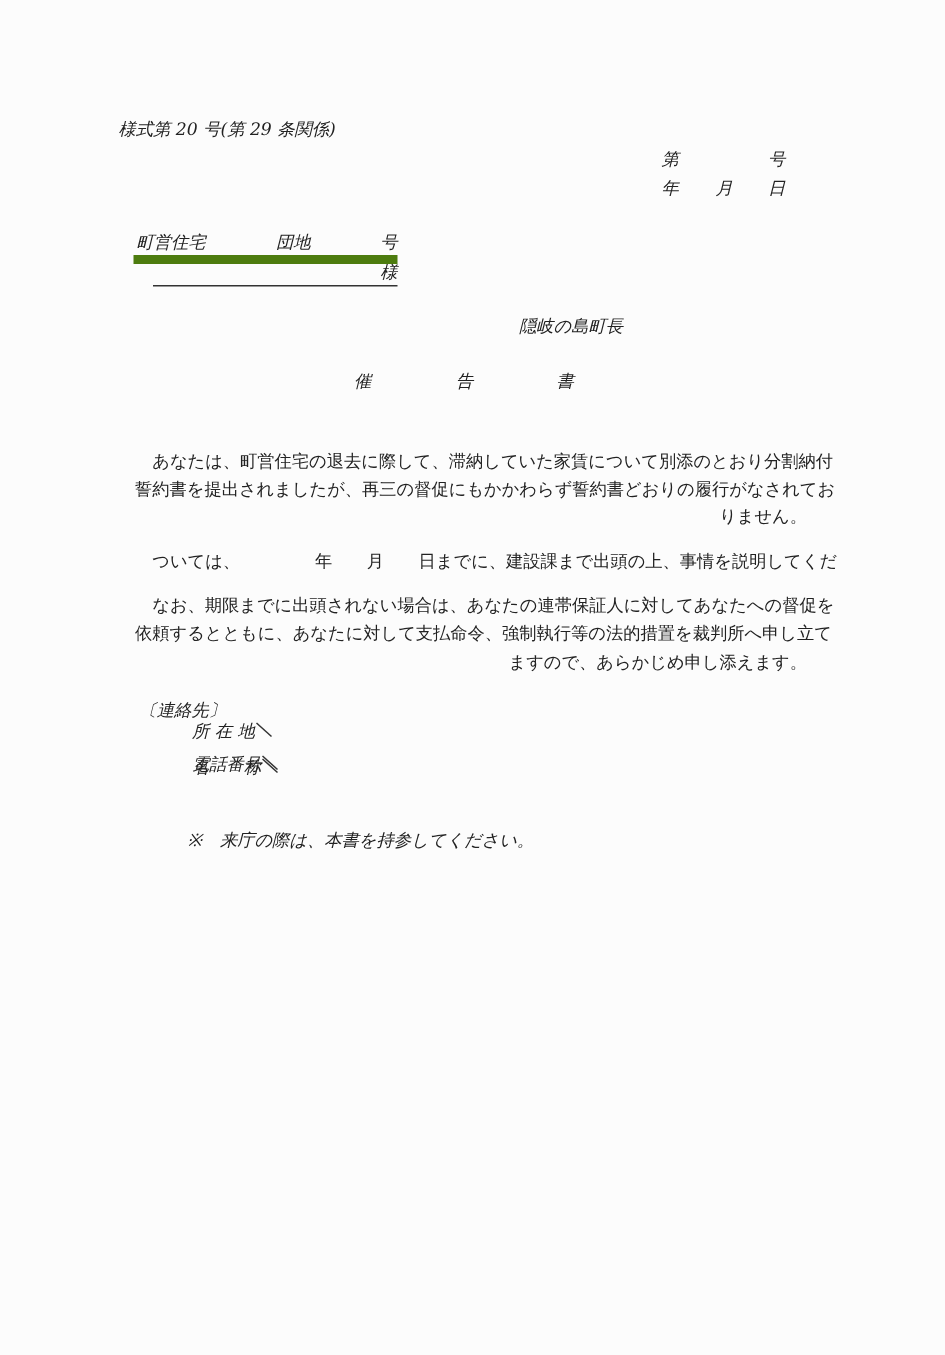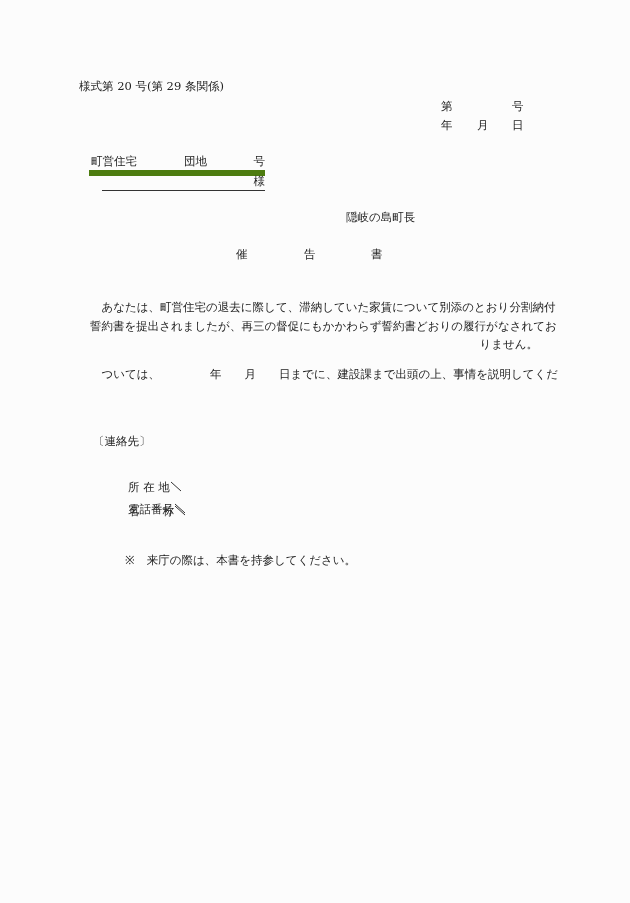--- a/index.html
+++ b/index.html
@@ -9,21 +9,21 @@
     }
     body {
       width: 630px;
       height: 903px;
       position: relative;
       overflow: hidden;
       font-family: "DejaVu Serif", "Liberation Serif", serif;
       color: #222;
       font-size: 11.5px;
     }
-    .abs { position: absolute; white-space: nowrap; line-height: 1; }
+    .abs { position: absolute; white-space: nowrap; line-height: 1; font-style: italic; }
     .form-label { left: 79px; top: 81px; }
     .no-line { left: 441px; top: 101px; }
     .no-line .a { position: absolute; left: 0; }
     .no-line .b { position: absolute; left: 71px; }
     .date-line { left: 441px; top: 120px; }
     .date-line span { position: absolute; }
     .addr1 {
       left: 89px; top: 156px; width: 176px; height: 14px;
       border-bottom: 6px solid #4d7c0f;
     }
@@ -40,21 +40,21 @@
       position: absolute;
       left: 79px;
       top: 287px;
       width: 470px;
       line-height: 18.6px;
       font-size: 11.5px;
       white-space: normal;
     }
     .body-text p { margin: 11px; text-align: right; }
     .body-text .row { display: block; white-space: nowrap; }
-    .contact-head { left: 93px; top: 436px; }
+    .contact-head { left: 93px; top: 468px; }
     .contact-item { left: 113px; margin-left: 15px; }
     .contact-item .slash {
       display: inline-block;
       width: 12px;
       height: 11px;
       position: relative;
       vertical-align: -1px;
     }
     .note { left: 125px; top: 555px; }
     .note .mark { margin-right: 12px; }
@@ -95,20 +95,25 @@
 
 <div class="body-text">
   <p>
     <span class="row">　あなたは、町営住宅の退去に際して、滞納していた家賃について別添のとおり分割納付</span>
     <span class="row">誓約書を提出されましたが、再三の督促にもかかわらず誓約書どおりの履行がなされてお</span>
     <span class="row">りません。</span>
   </p>
   <p>
     <span class="row"><span>　ついては、</span><span style="display:inline-block;width:50px"></span><span>年</span><span style="display:inline-block;width:23px"></span><span>月</span><span style="display:inline-block;width:23px"></span><span>日までに、建設課まで出頭の上、事情を説明してくだ</span></span>
   </p>
+  <p>
+    <span class="row">　なお、期限までに出頭されない場合は、あなたの連帯保証人に対してあなたへの督促を</span>
+    <span class="row">依頼するとともに、あなたに対して支払命令、強制執行等の法的措置を裁判所へ申し立て</span>
+    <span class="row">ますので、あらかじめ申し添えます。</span>
+  </p>
 </div>
 
 <div class="abs contact-head">〔連絡先〕</div>
 
 <div class="abs contact-item" style="top:481px">
   <span>所 在 地</span><span class="slash"><svg width="12" height="11" viewBox="0 0 12 11">
         <line x1="1" y1="1" x2="11" y2="10" stroke="#333" stroke-width="1"></line>
       </svg></span>
 </div>
 

